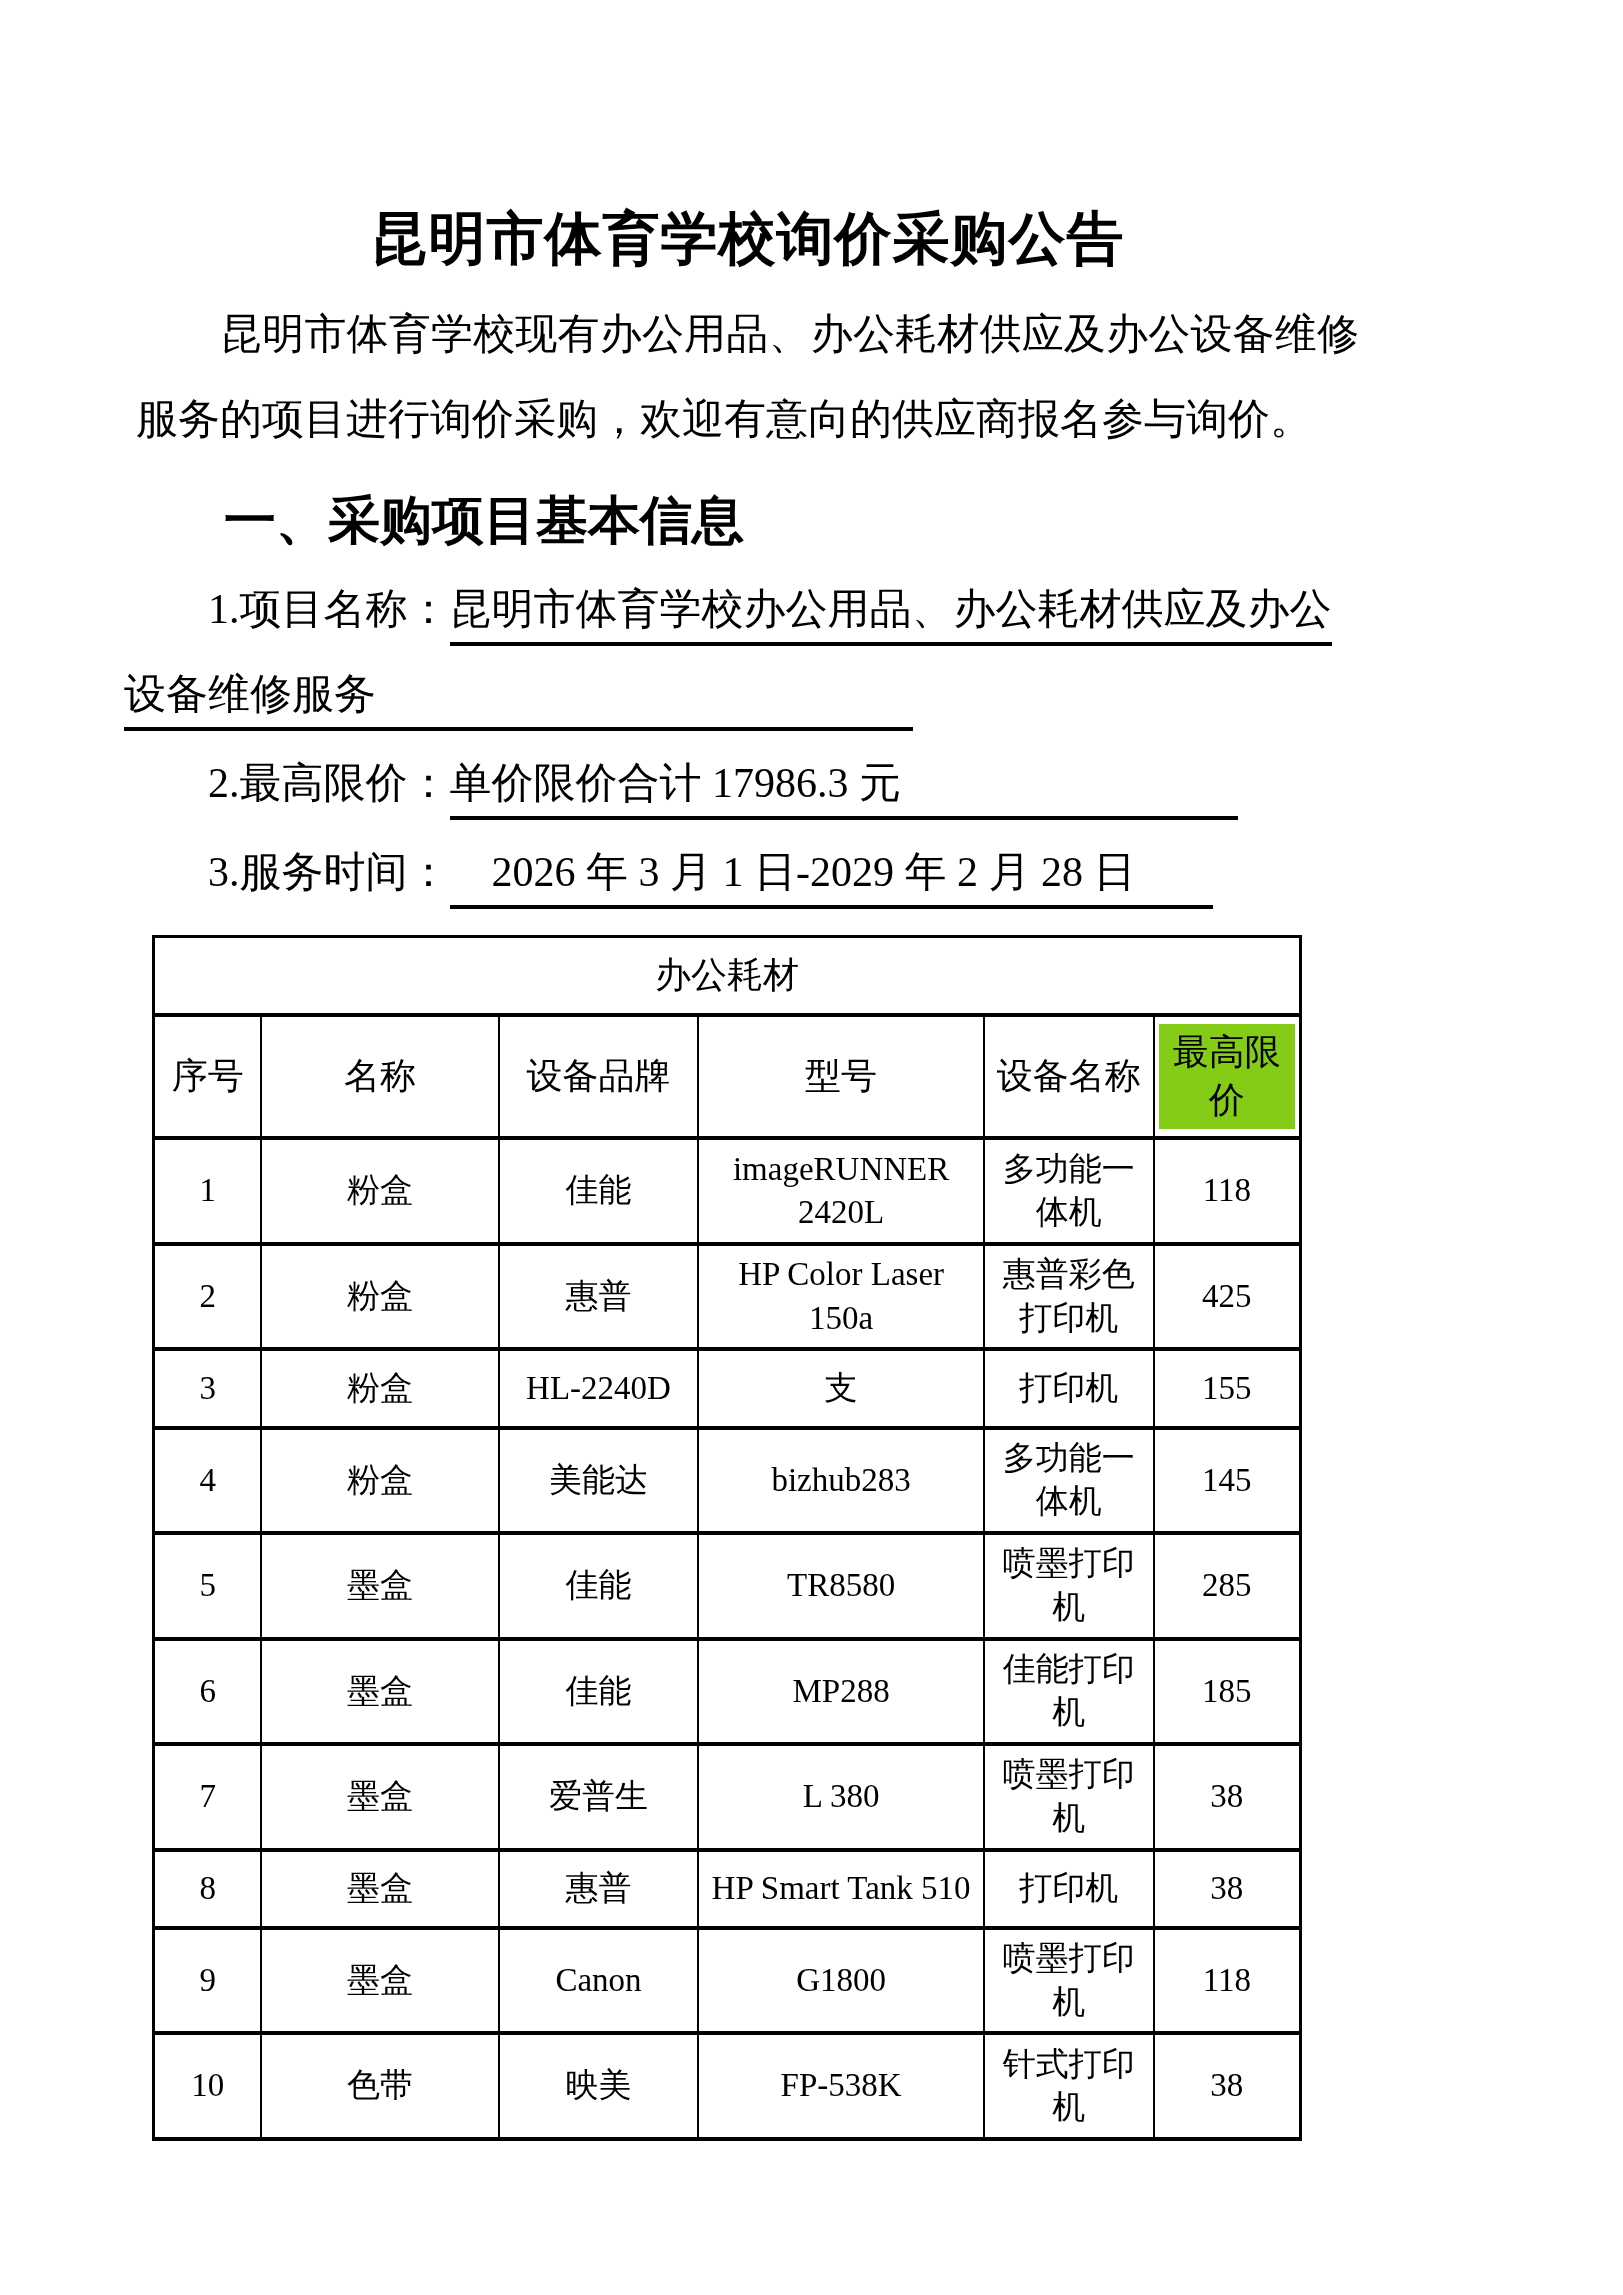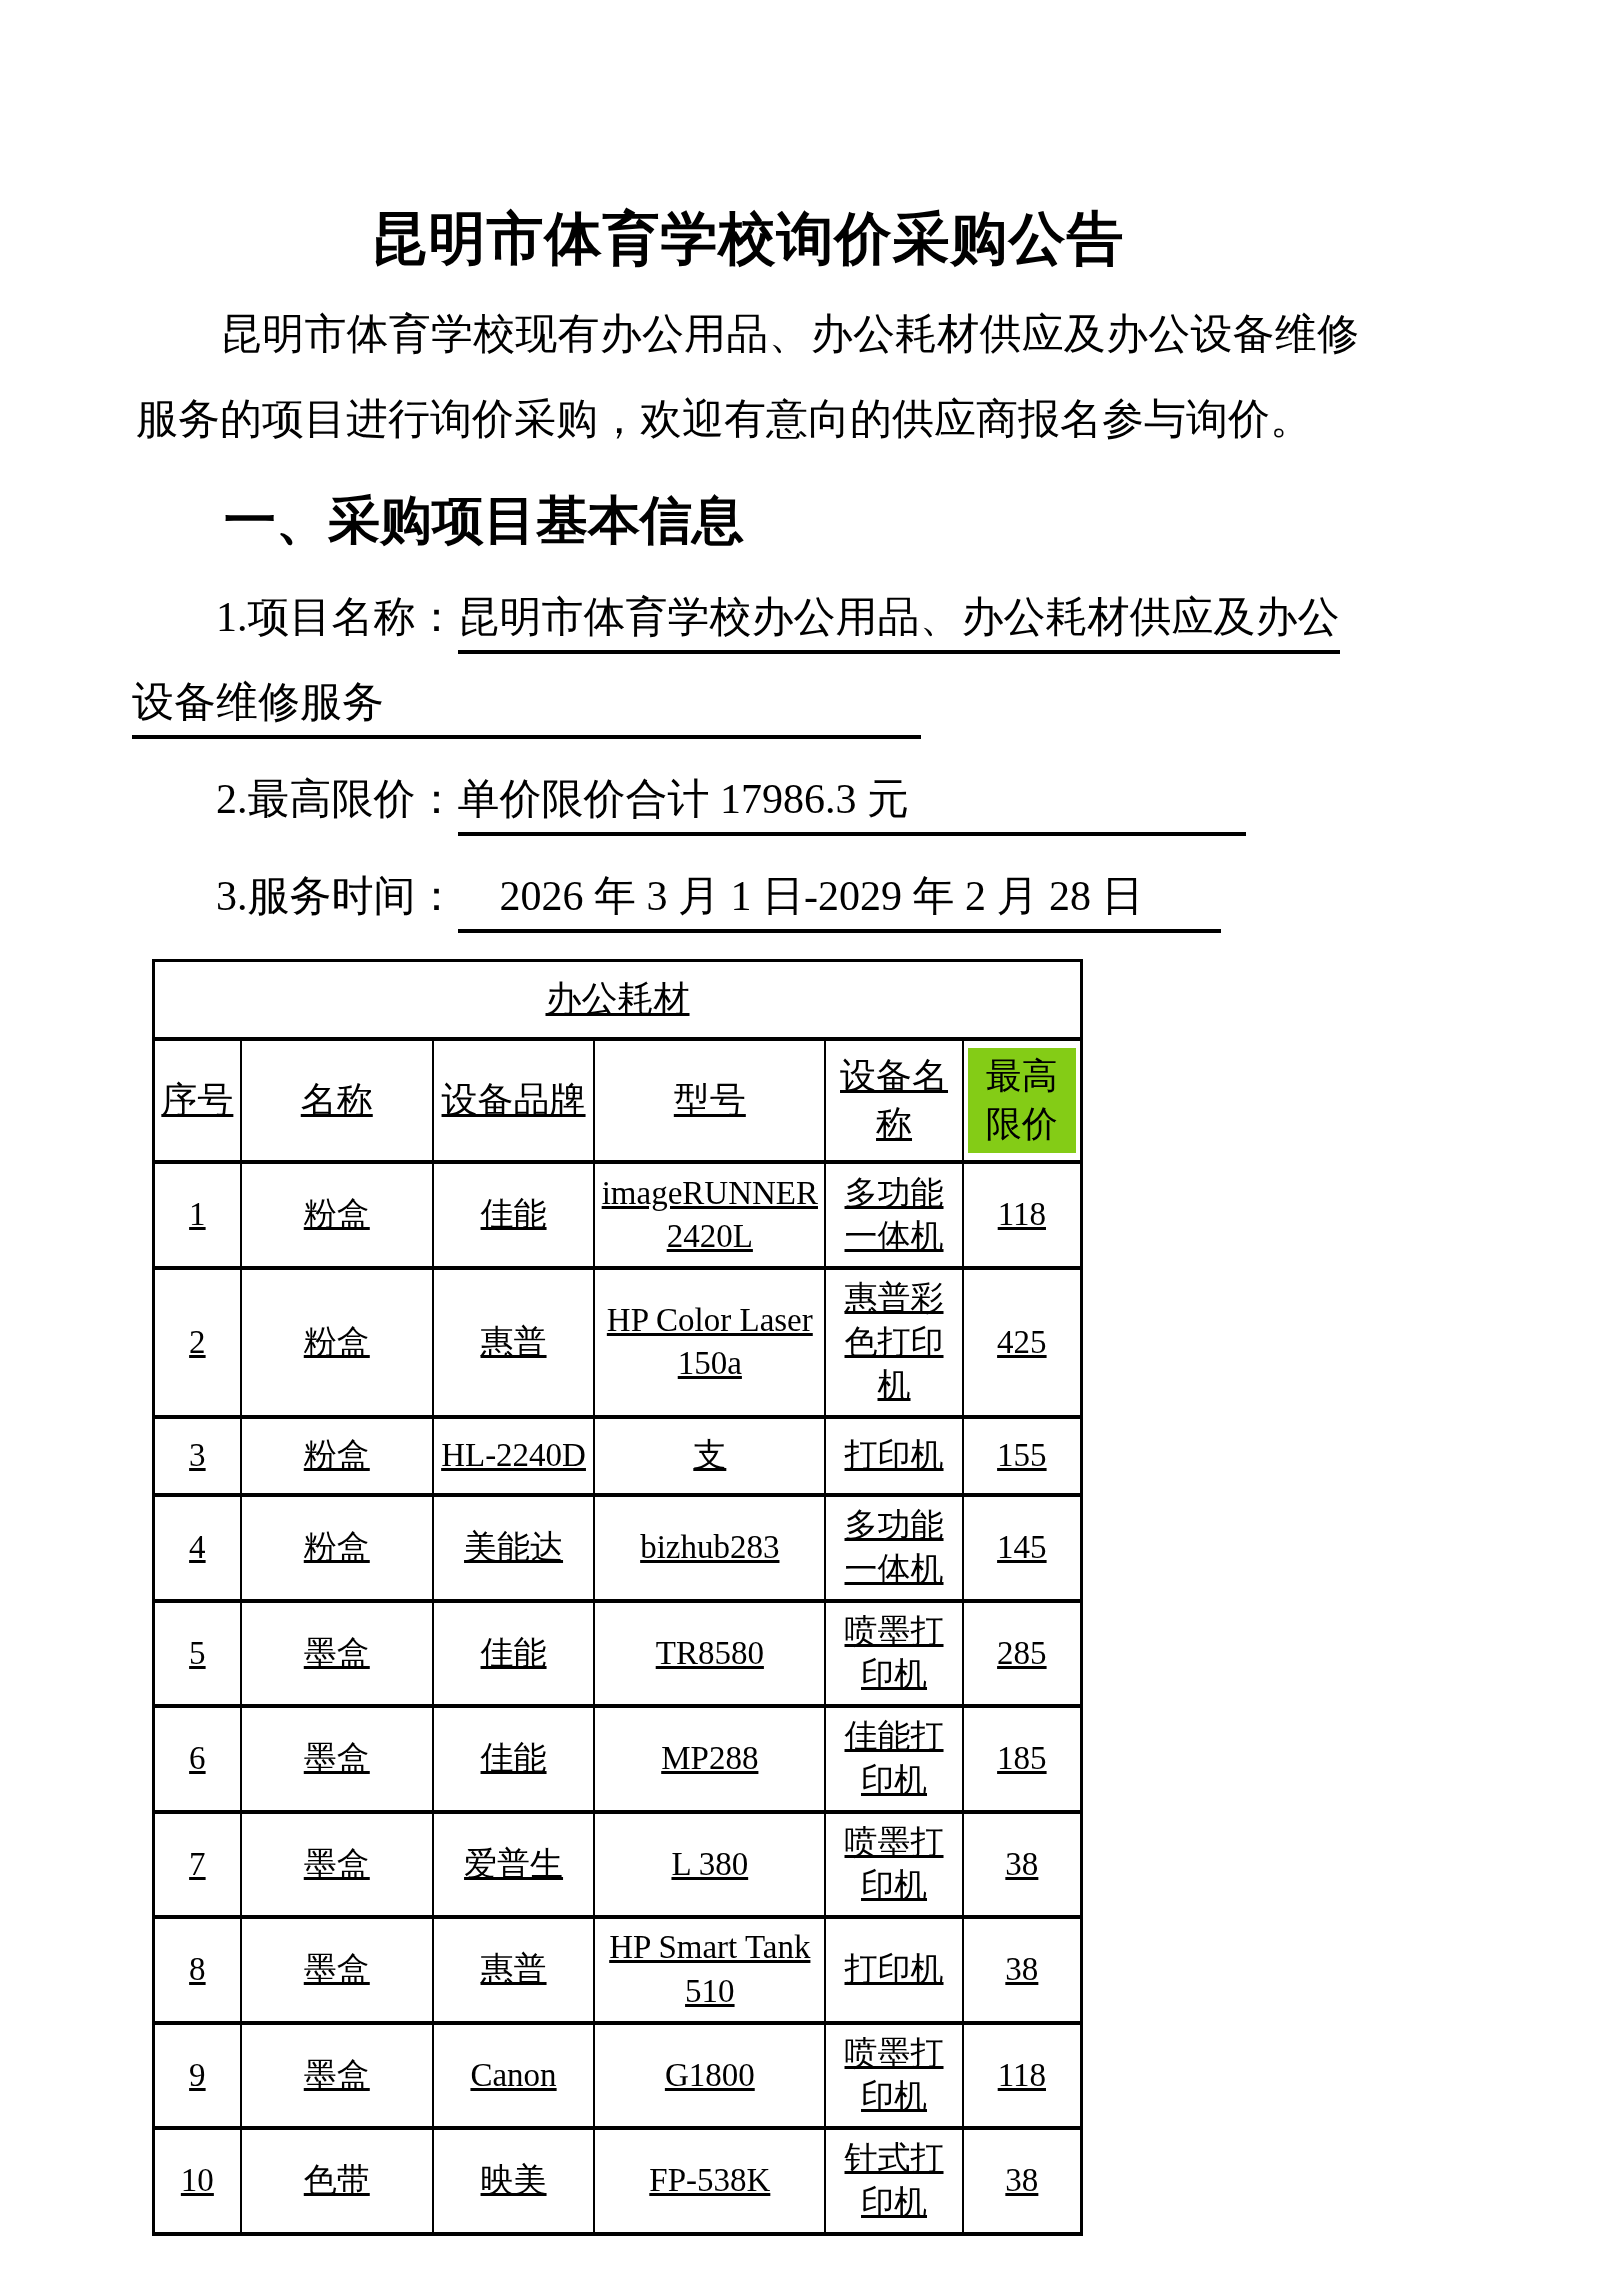--- a/index.html
+++ b/index.html
@@ -36,47 +36,46 @@
     text-indent: 2em;
     text-align: justify;
   }
   .section-heading {
     margin: 0;
     font-size: 52px;
     font-weight: bold;
     text-indent: 2em;
   }
   .item {
-    margin: 12px;
+    margin: 4px;
     text-indent: 2em;
   }
   .item .label { white-space: nowrap; }
   .uv {
     border-bottom: 4.6px solid #000;
     padding-bottom: 10.2px;
   }
   .ext {
     display: inline-block;
     height: 0;
     border-bottom: 4.6px solid #000;
     vertical-align: -22.5px;
   }
   .ext-1 { width: 537px; }
   .ext-2 { width: 337px; }
   .ext-3 { width: 77px; }
 
   table.purchase {
     border-collapse: collapse;
     table-layout: fixed;
-    width: 931px;
+    width: 1150px;
     margin: 20.4px 0 0 32px;
     border: 3.1px solid #000;
     font-size: 33px;
     line-height: 1.32;
-    text-decoration: underline;
   }
   table.purchase td, table.purchase th {
     border: 2px solid #000;
     border-bottom-width: 4.6px;
     text-align: center;
     vertical-align: middle;
     padding: 7.2px 4.1px;
     height: 60px;
     font-weight: normal;
     word-break: break-word;

